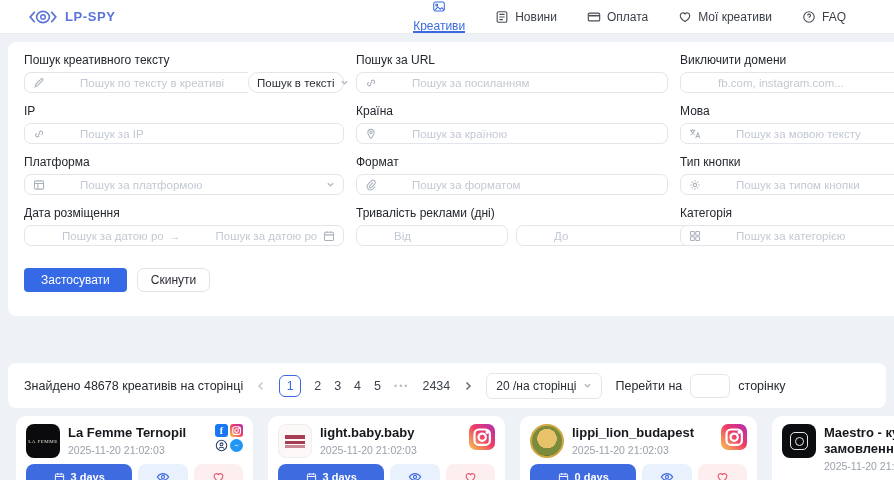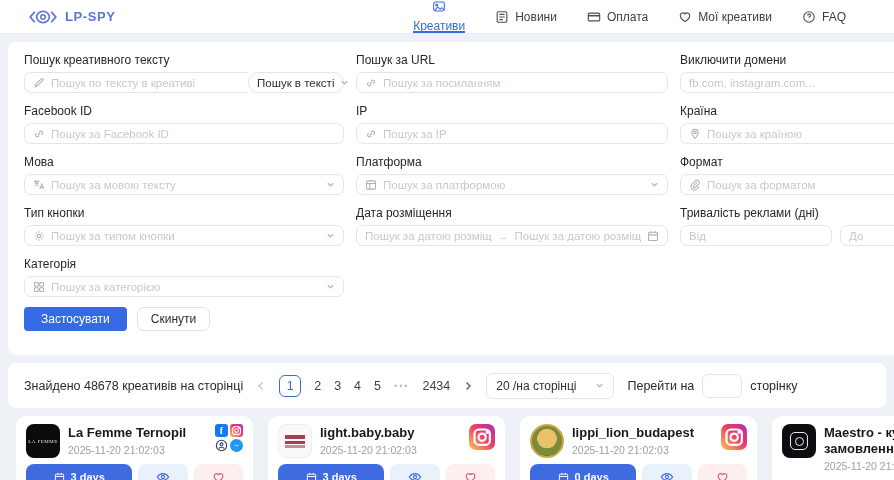--- a/index.html
+++ b/index.html
@@ -24,21 +24,21 @@
   
   .filters { position:absolute; left:8px; top:42px; width:1020px;
              background:#fff; border-radius:8px; padding:12px 16px 24px 16px; }
   .fgrid { display:grid; grid-template-columns:320px 312px 330px; column-gap:12px; row-gap:12px; }
   .label { font-size:12px; line-height:13px; color:#23272e; margin-bottom:5px; }
   .control { display:flex; align-items:center; gap:6px; height:21px;
              border:1px solid #e2e5ea; border-radius:7px; background:#fff;
              padding:0 8px; font-size:11.5px; color:#353a42; }
   .control svg.ficon { width:12px; height:12px; flex:0 0 auto; stroke:#aab1bc; fill:none; stroke-width:1.4; }
   .control input { border:0; outline:none; flex:1; min-width:0; background:transparent;
-                   font:11.5px "Liberation Sans", sans-serif; color:#353a42; }
+                   font:11.5px "Liberation Sans", sans-serif; color:#353a42;margin-left:29px; }
   .control input::placeholder { color:#c3c9d2; }
   .chev { width:9px; height:9px; stroke:#b7bdc7; fill:none; stroke-width:1.6; flex:0 0 auto; margin-left:auto; }
   .group { display:flex; }
   .group .control.main { flex:1; border-top-right-radius:0; border-bottom-right-radius:0; border-right:none; }
   .addon { border-top-left-radius:0; border-bottom-left-radius:0; width:96px;
            color:#2b2f36; cursor:pointer;border-radius:10px; }
   .addon span { white-space:nowrap; }
   .range input { flex:1; }
   .range .arrow { color:#c3c9d2; font-size:11px; flex:0 0 auto; }
   .dur { display:flex; gap:8px; }
@@ -56,21 +56,21 @@
              padding:0 16px; gap:13px; font-size:12.5px; color:#262a31; }
   .pgarrow { display:flex; align-items:center; cursor:pointer; }
   .pgarrow svg { width:10px; height:10px; fill:none; stroke-width:1.6; }
   .pg-prev svg { stroke:#c6ccd4; }
   .pg-next svg { stroke:#6a707a; }
   .pgnum { font-size:12.5px; color:#3c434d; cursor:pointer; }
   .pgnum.active { width:22px; height:22px; border:1px solid #3b6ae0; border-radius:6px;
                   color:#3b6ae0; display:flex; align-items:center; justify-content:center; background:#fff; }
   .pgdots { color:#b7bdc7; font-size:9px; letter-spacing:2px; }
   .psize { border:1px solid #e2e5ea; border-radius:6px; height:26px; display:flex;
-           align-items:center; gap:19px; padding:0 9px; font-size:12px; color:#2b2f36; cursor:pointer; }
+           align-items:center; gap:7px; padding:0 9px; font-size:12px; color:#2b2f36; cursor:pointer; }
   .goto { display:flex; align-items:center; gap:8px; font-size:12.5px; }
   .goto input { width:40px; height:24px; border:1px solid #e2e5ea; border-radius:6px; outline:none;
                 font:12px "Liberation Sans", sans-serif; text-align:center; }
 
   
   .cards { position:absolute; left:16px; top:416px; width:1010px; display:flex; gap:15px; }
   .card { width:237px; flex:0 0 auto; background:#fff; border-radius:10px; padding:8px 10px; height:120px; }
   .card-head { display:flex; gap:8px; }
   .avatar { width:34px; height:34px; border-radius:8px; flex:0 0 auto;
             display:flex; align-items:center; justify-content:center; overflow:hidden; }
@@ -195,29 +195,20 @@
         </div>
       </div>
       <div class="field">
         <div class="label">Виключити домени</div>
         <div class="control">
           <input placeholder="fb.com, instagram.com..." style="">
         </div>
       </div>
 
       <div class="field">
-        <div class="label">Facebook ID</div>
-        <div class="control">
-          <svg class="ficon" viewBox="0 0 16 16">
-              <path d="M6.5 9.5l3-3M5 7L3.8 8.2a2.3 2.3 0 0 0 3.2 3.2L8.2 10.2M8 5.8L9.2 4.6a2.3 2.3 0 0 1 3.2 3.2L11.2 9"></path>
-            </svg>
-          <input placeholder="Пошук за Facebook ID" style="">
-        </div>
-      </div>
-      <div class="field">
         <div class="label">IP</div>
         <div class="control">
           <svg class="ficon" viewBox="0 0 16 16">
               <path d="M6.5 9.5l3-3M5 7L3.8 8.2a2.3 2.3 0 0 0 3.2 3.2L8.2 10.2M8 5.8L9.2 4.6a2.3 2.3 0 0 1 3.2 3.2L11.2 9"></path>
             </svg>
           <input placeholder="Пошук за IP" style="">
         </div>
       </div>
       <div class="field">
         <div class="label">Країна</div>

